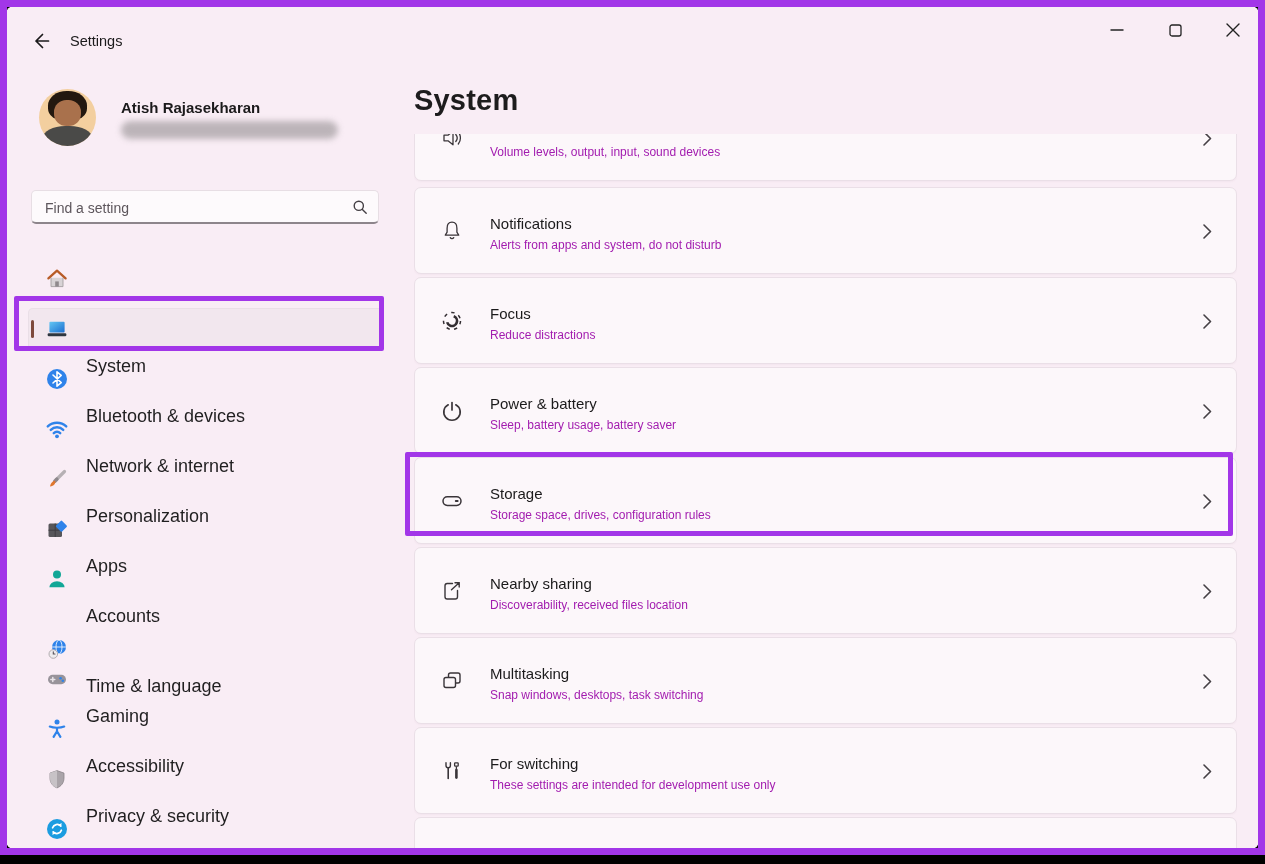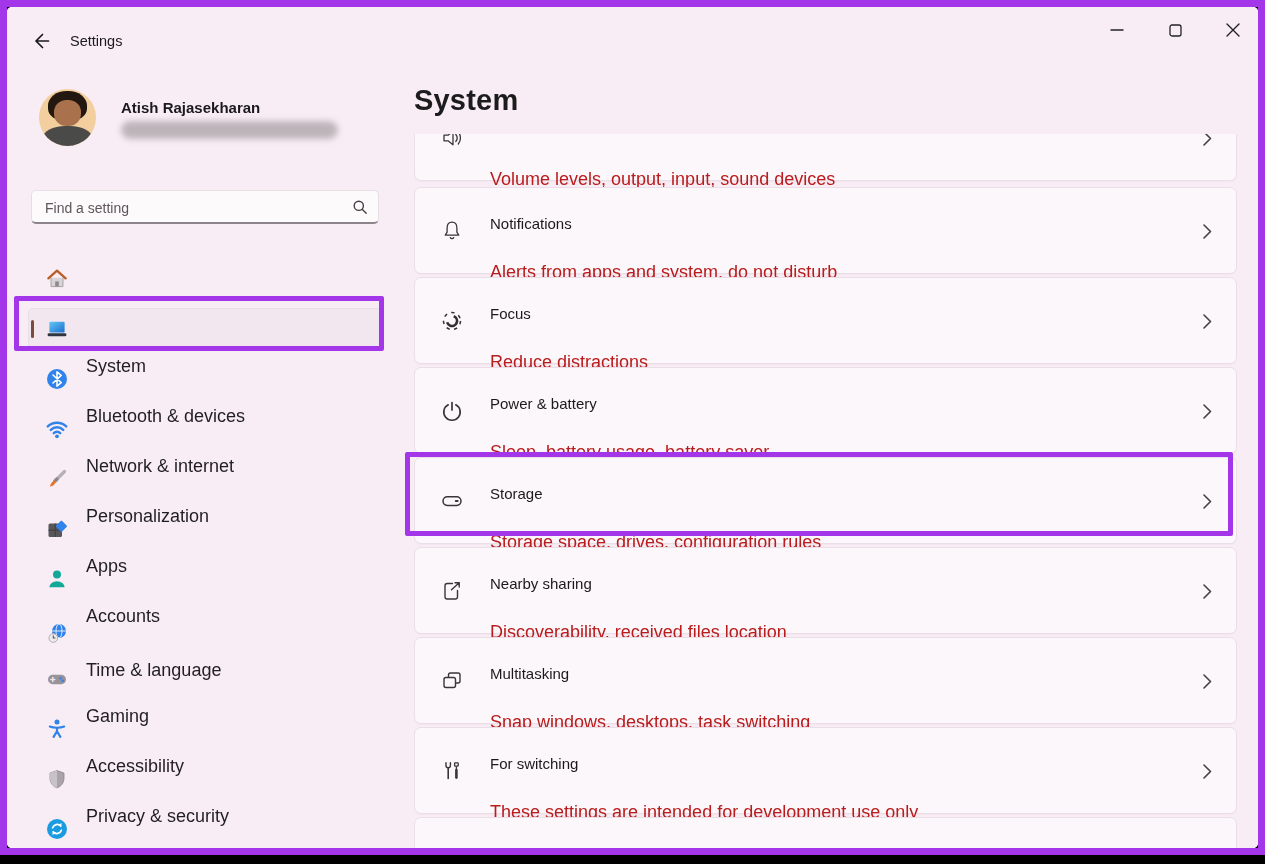--- a/index.html
+++ b/index.html
@@ -32,21 +32,21 @@
   .nav-item .nlabel{position:absolute;left:58px;top:11px;font-size:18px;color:#201f20;margin-top:37px;}
   .nav-item.selected{background:#f2e7ee;box-shadow:0 0 0 1px #eadfe7 inset;}
   .accent-bar{position:absolute;left:3px;top:12px;width:3px;height:18px;border-radius:2px;background:#7d4a3c;}
   
   .page-title{position:absolute;left:408px;top:78px;font-size:29px;font-weight:700;color:#1d1c1d;letter-spacing:.2px;}
   .viewport{position:absolute;left:408px;top:128px;width:823px;height:721px;overflow:hidden;}
   .card{position:absolute;left:0;width:823px;height:87px;background:#fcf7fa;border:1px solid #eadfe7;
         border-radius:7px;box-sizing:border-box;box-shadow:0 1px 2px rgba(90,60,80,.04);cursor:pointer;}
   .cicon{position:absolute;left:24px;top:30px;width:26px;height:26px;}
   .ctitle{position:absolute;left:75px;top:27px;font-size:15px;color:#1b1a1b;}
-  .csub{position:absolute;left:75px;top:50px;font-size:18px;color:#b91c1c;margin-top:24px;}
+  .csub{position:absolute;left:75px;top:50px;font-size:12px;color:#a21caf;}
   .chev{position:absolute;right:24px;top:36px;width:9px;height:15px;}
   
   .ann{position:absolute;border:5px solid #a236e8;border-radius:2px;pointer-events:none;z-index:40;}
   .ann-system{left:14px;top:296px;width:370px;height:55px;box-sizing:border-box;}
   .ann-storage{left:405px;top:452px;width:828px;height:84px;box-sizing:border-box;}
   .frame{position:absolute;left:0;top:0;width:1265px;height:855px;border:7px solid #a236e8;
          box-sizing:border-box;pointer-events:none;z-index:100;}
   svg{display:block}
 </style>
 </head>
@@ -170,21 +170,21 @@
     <div class="nav-item" style="top:552px">
       <span class="nicon">
         <svg width="24" height="24" viewBox="0 0 24 24">
             <circle cx="12" cy="7.6" r="4" fill="#12a797"></circle>
             <path d="M4.4 20.2 a7.6 6 0 0 1 15.2 0 Z" fill="#12a797"></path>
           </svg>
       </span>
       <span class="nlabel">Accounts</span>
     </div>
 
-    <div class="nav-item" style="top:606px">
+    <div class="nav-item" style="top:622px">
       <span class="nicon">
         <svg width="24" height="24" viewBox="0 0 24 24">
             <circle cx="14" cy="10" r="7" fill="#2f83ea"></circle>
             <ellipse cx="14" cy="10" rx="3" ry="7" fill="none" stroke="rgba(255,255,255,.8)" stroke-width="1"></ellipse>
             <line x1="7" y1="10" x2="21" y2="10" stroke="rgba(255,255,255,.8)" stroke-width="1"></line>
             <circle cx="8.3" cy="17" r="4.3" fill="#efecee" stroke="#b3adb1" stroke-width="1"></circle>
             <path d="M8.3 14.8 V17 H10" fill="none" stroke="#57525a" stroke-width="1.1" stroke-linecap="round"></path>
           </svg>
       </span>
       <span class="nlabel">Time &amp; language</span>

